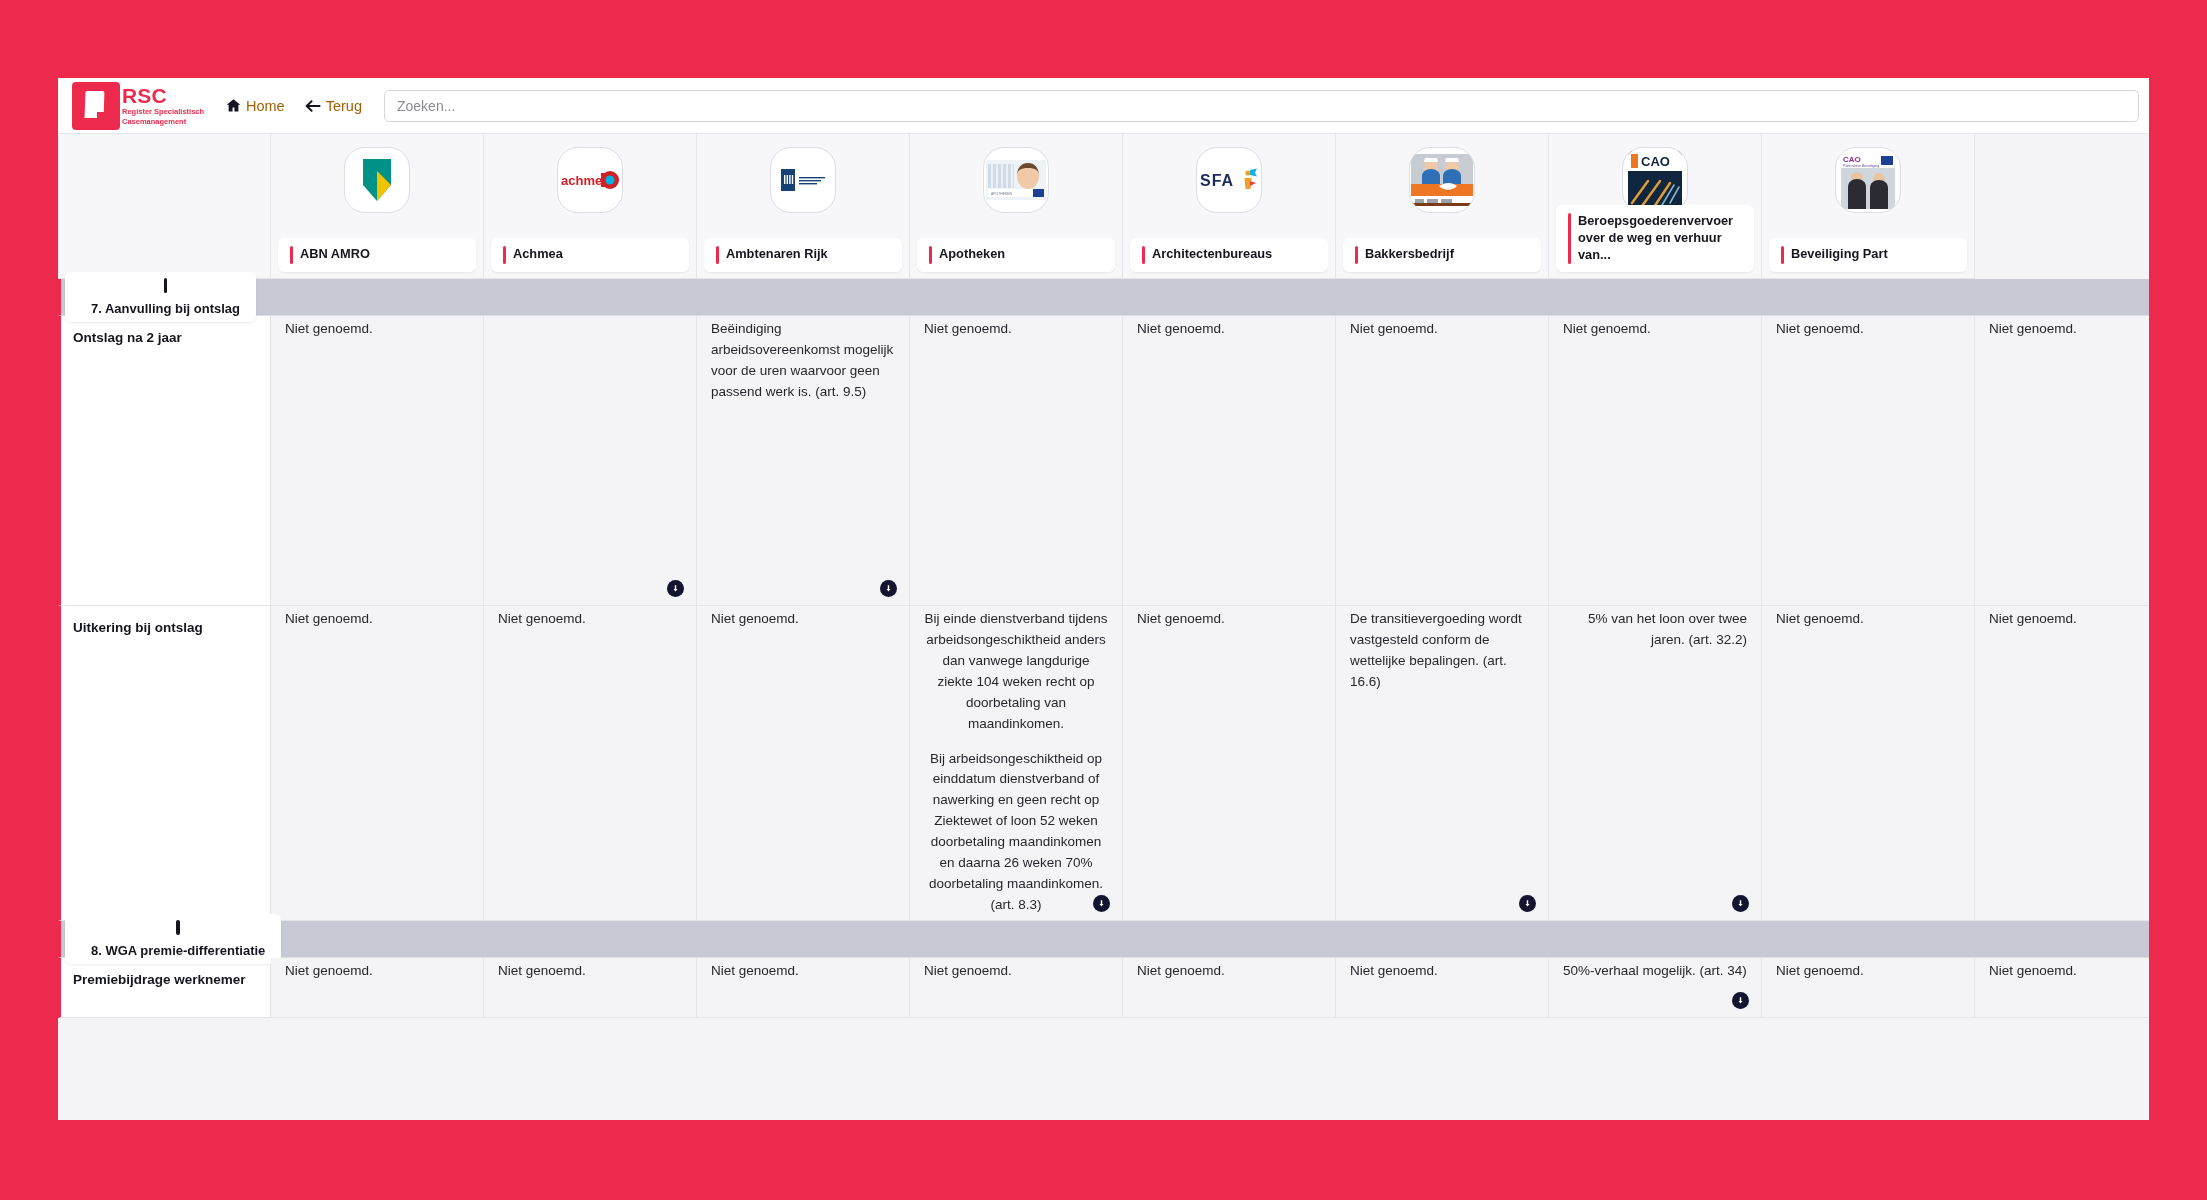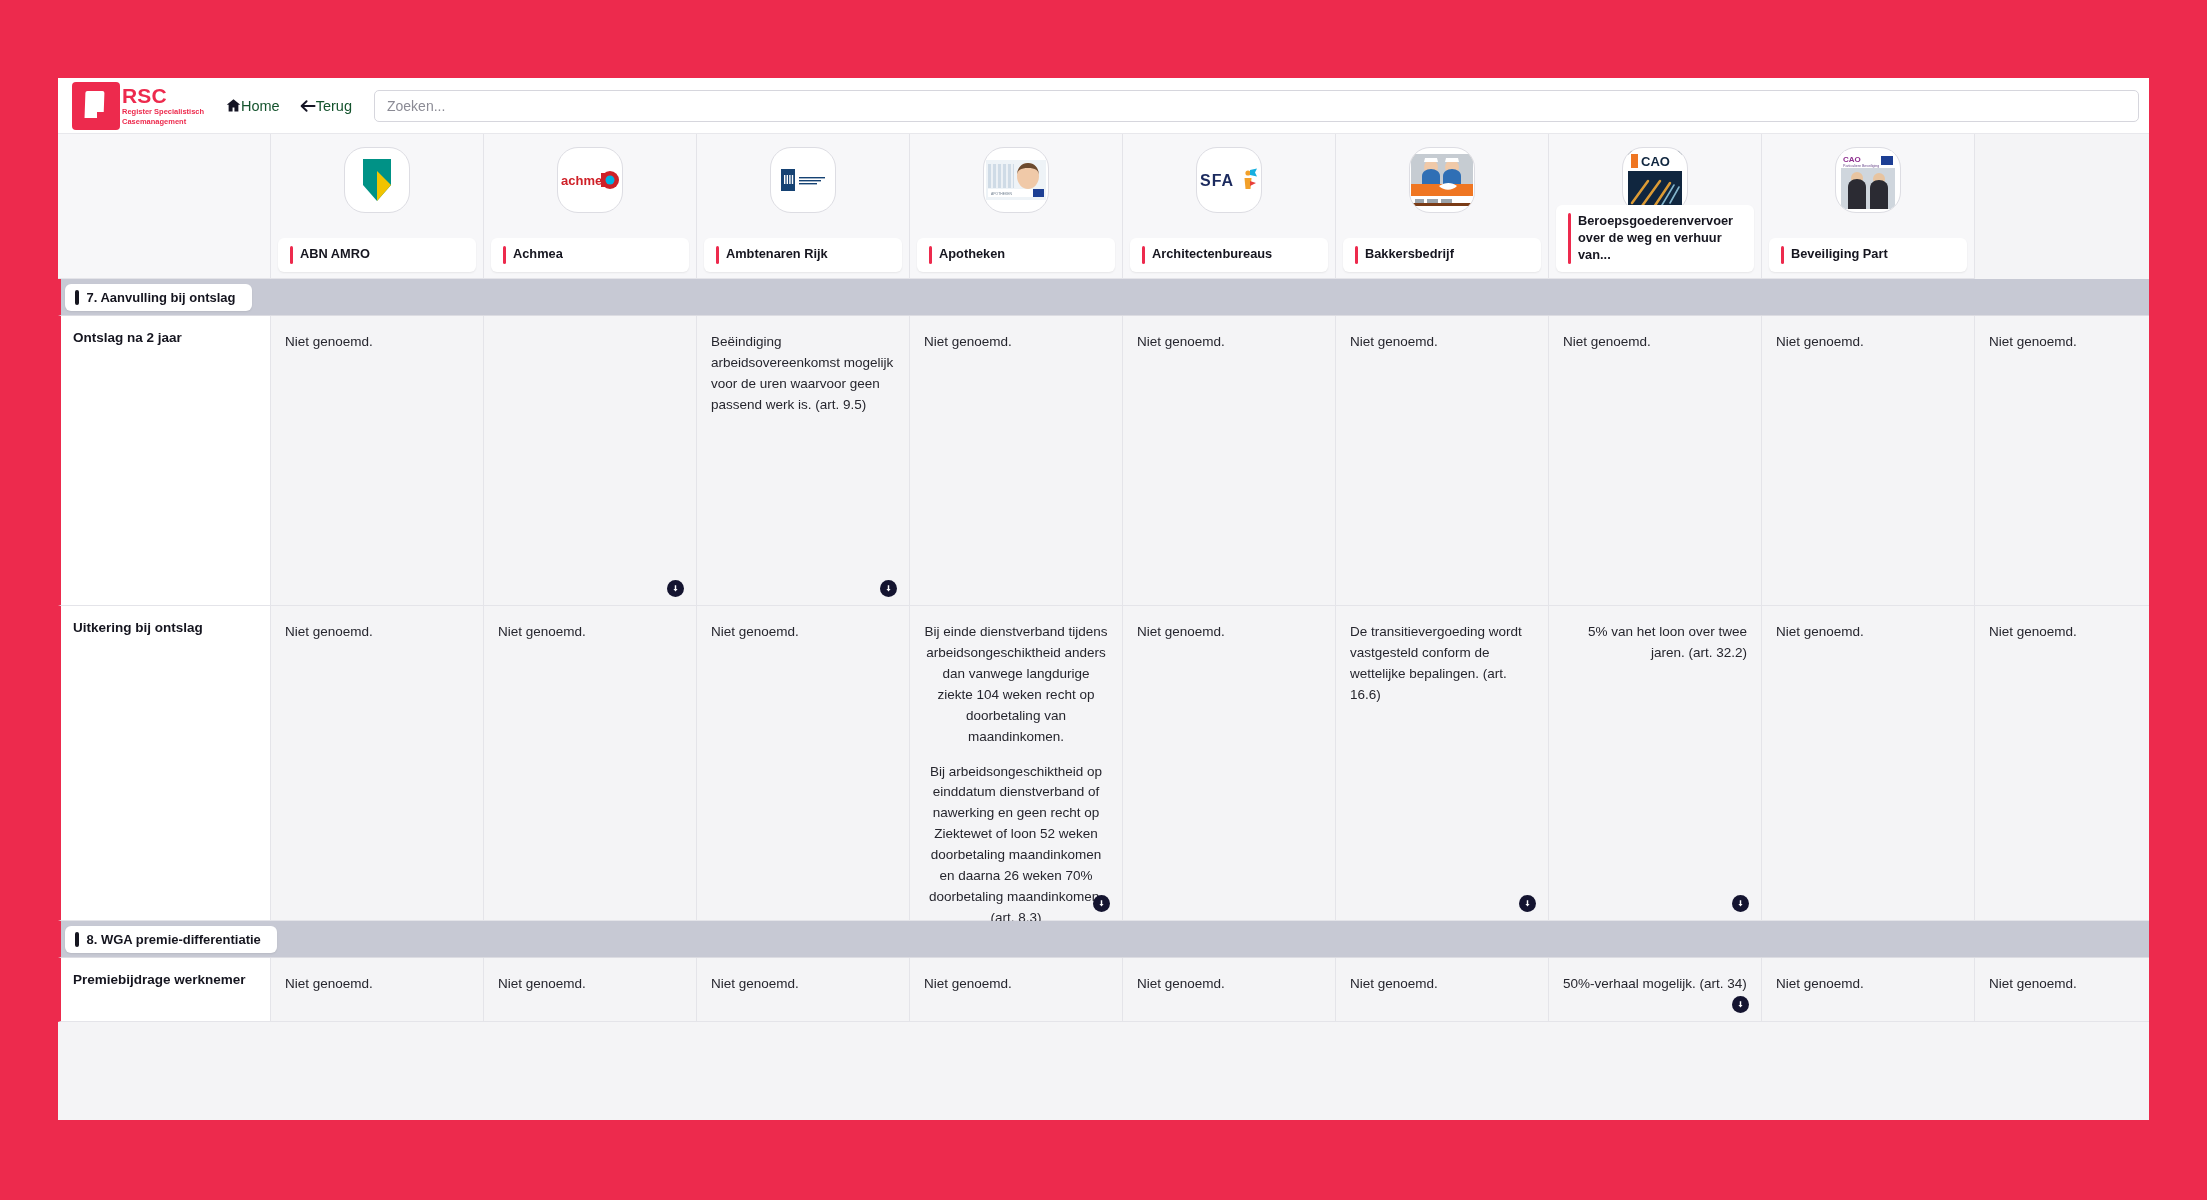--- a/index.html
+++ b/index.html
@@ -68,22 +68,22 @@
     color: #ed2a4d;
     font-size: 7.5px;
     font-weight: bold;
     display: block;
     line-height: 1.25;
     margin-top: 1px;
     max-width: 95px;
   }
   .nav-links { display: flex; align-items: center; gap: 20px; margin-left: 14px; }
   .nav-link {
-    display: flex; align-items: center; 
-    font-size: 14.5px; color: #14532d; cursor: pointer;
+    display: flex; align-items: center; gap: 5px;
+    font-size: 14.5px; color: #a16207; cursor: pointer;
     white-space: nowrap;
   }
   .nav-link svg { display: block; }
   .searchwrap { flex: 1; padding: 0 10px 0 22px; }
   .search-input {
     width: 100%;
     height: 32px;
     border: 1px solid #d6d6dd;
     border-radius: 5px;
     padding: 0 12px;
@@ -104,21 +104,21 @@
   }
   .grid {
     display: grid;
     grid-template-columns: 213px repeat(8, 213px) 213px;
     width: 2220px;
   }
   .cell {
     border-right: 1px solid #e4e4e9;
     border-bottom: 1px solid #e4e4e9;
     background: #f4f4f6;
-    padding: 16px 14px 26px 14px;
+    padding: 3px 14px 26px 14px;
     font-size: 13.5px;
     line-height: 1.55;
     color: #26262e;
     position: relative;
     min-height: 60px;
   }
   .cell p { margin: 0 0 14px 0; }
   .cell p:last-of-type { margin-bottom: 0; }
 
   
@@ -188,24 +188,25 @@
     display: flex;
     align-items: center;
     border-bottom: 1px solid #dcdce2;
     border-left: 3px solid #ed2a4d;
     position: relative;
   }
   .section-pill {
     background: #ffffff;
     border-radius: 6px;
     margin-left: 4px;
-    padding: 6px 16px 6px 10px;
+    padding: 6px 16px 6px 26px;
     display: flex; align-items: center; gap: 8px;
     font-size: 13px; font-weight: bold; color: #15151f;
     box-shadow: 0 1px 2px rgba(0,0,0,0.08);
+    flex-direction: column;
   }
   .section-pill .bar {
     width: 3.5px; height: 15px; background: #15151f; border-radius: 2px;
   }
 
   .info-badge {
     position: absolute;
     right: 12px; bottom: 8px;
     width: 17px; height: 17px;
     border-radius: 50%;

